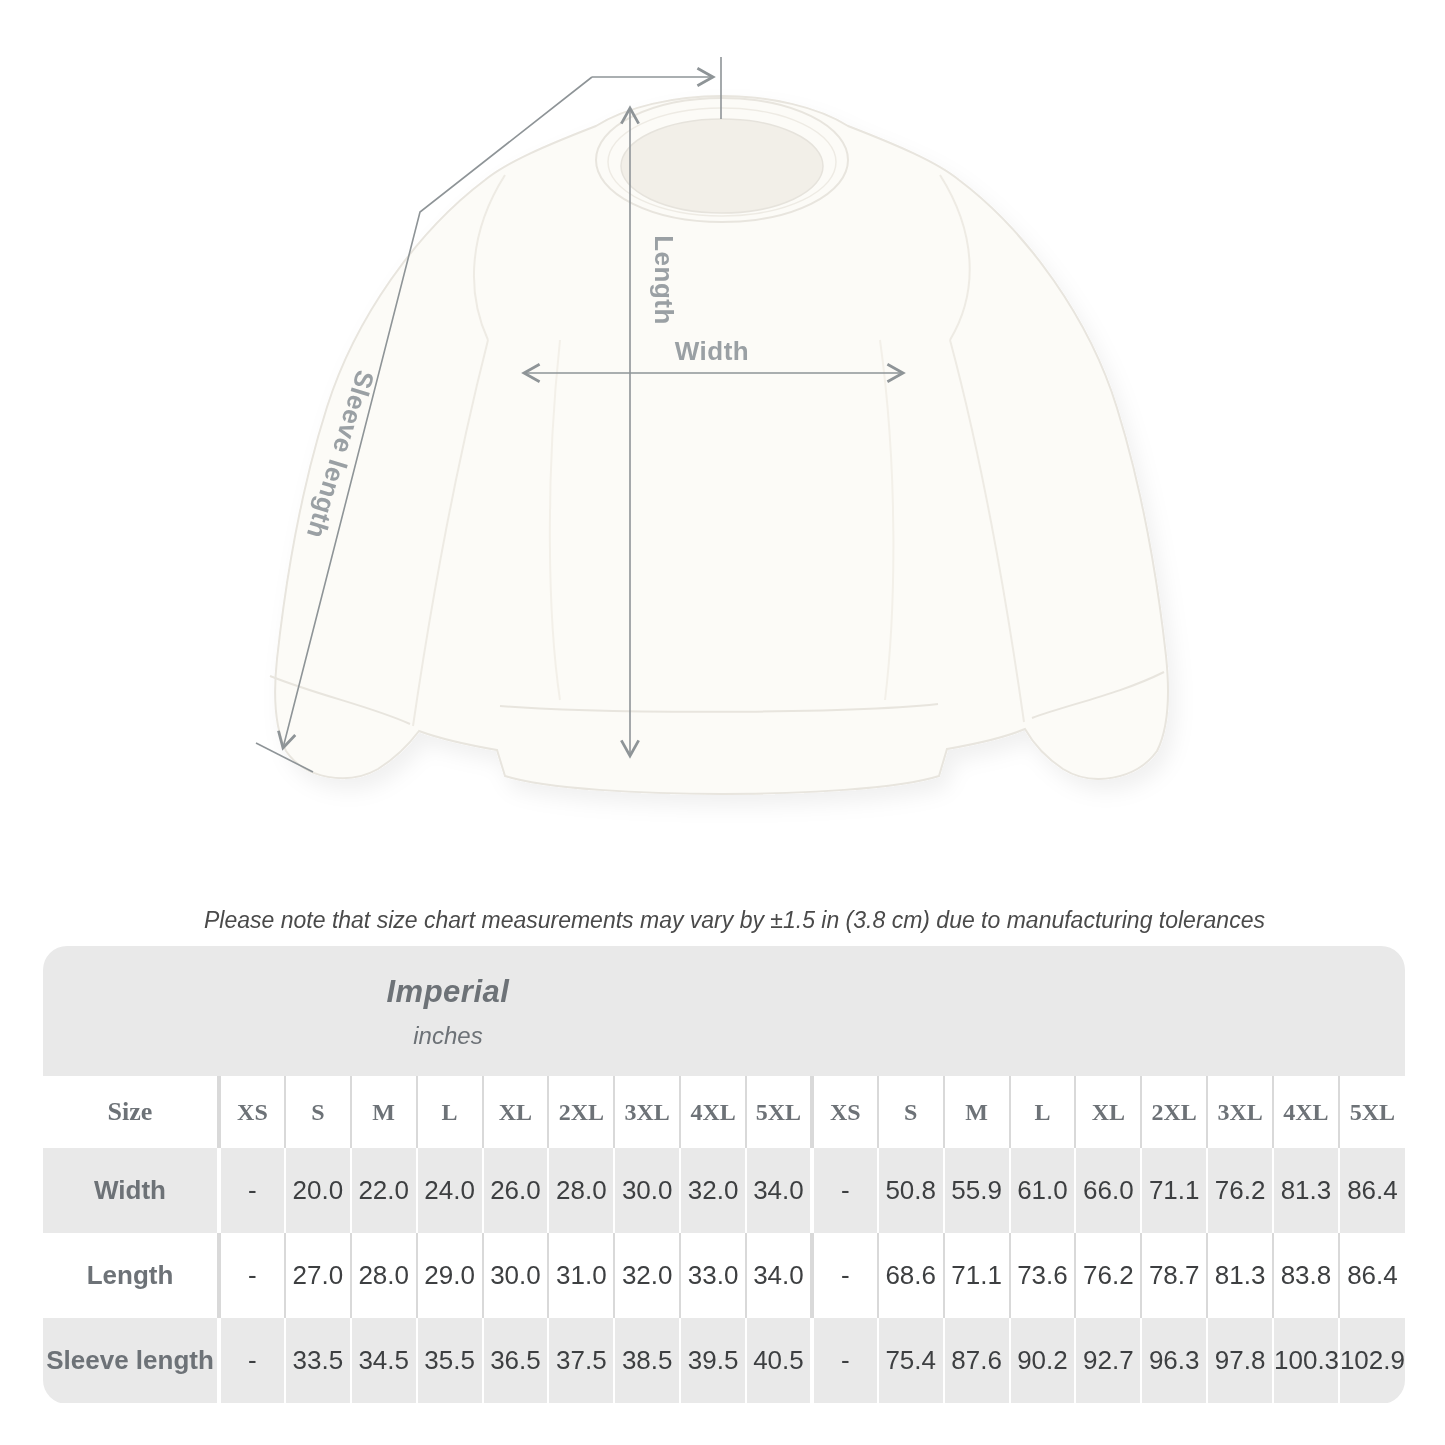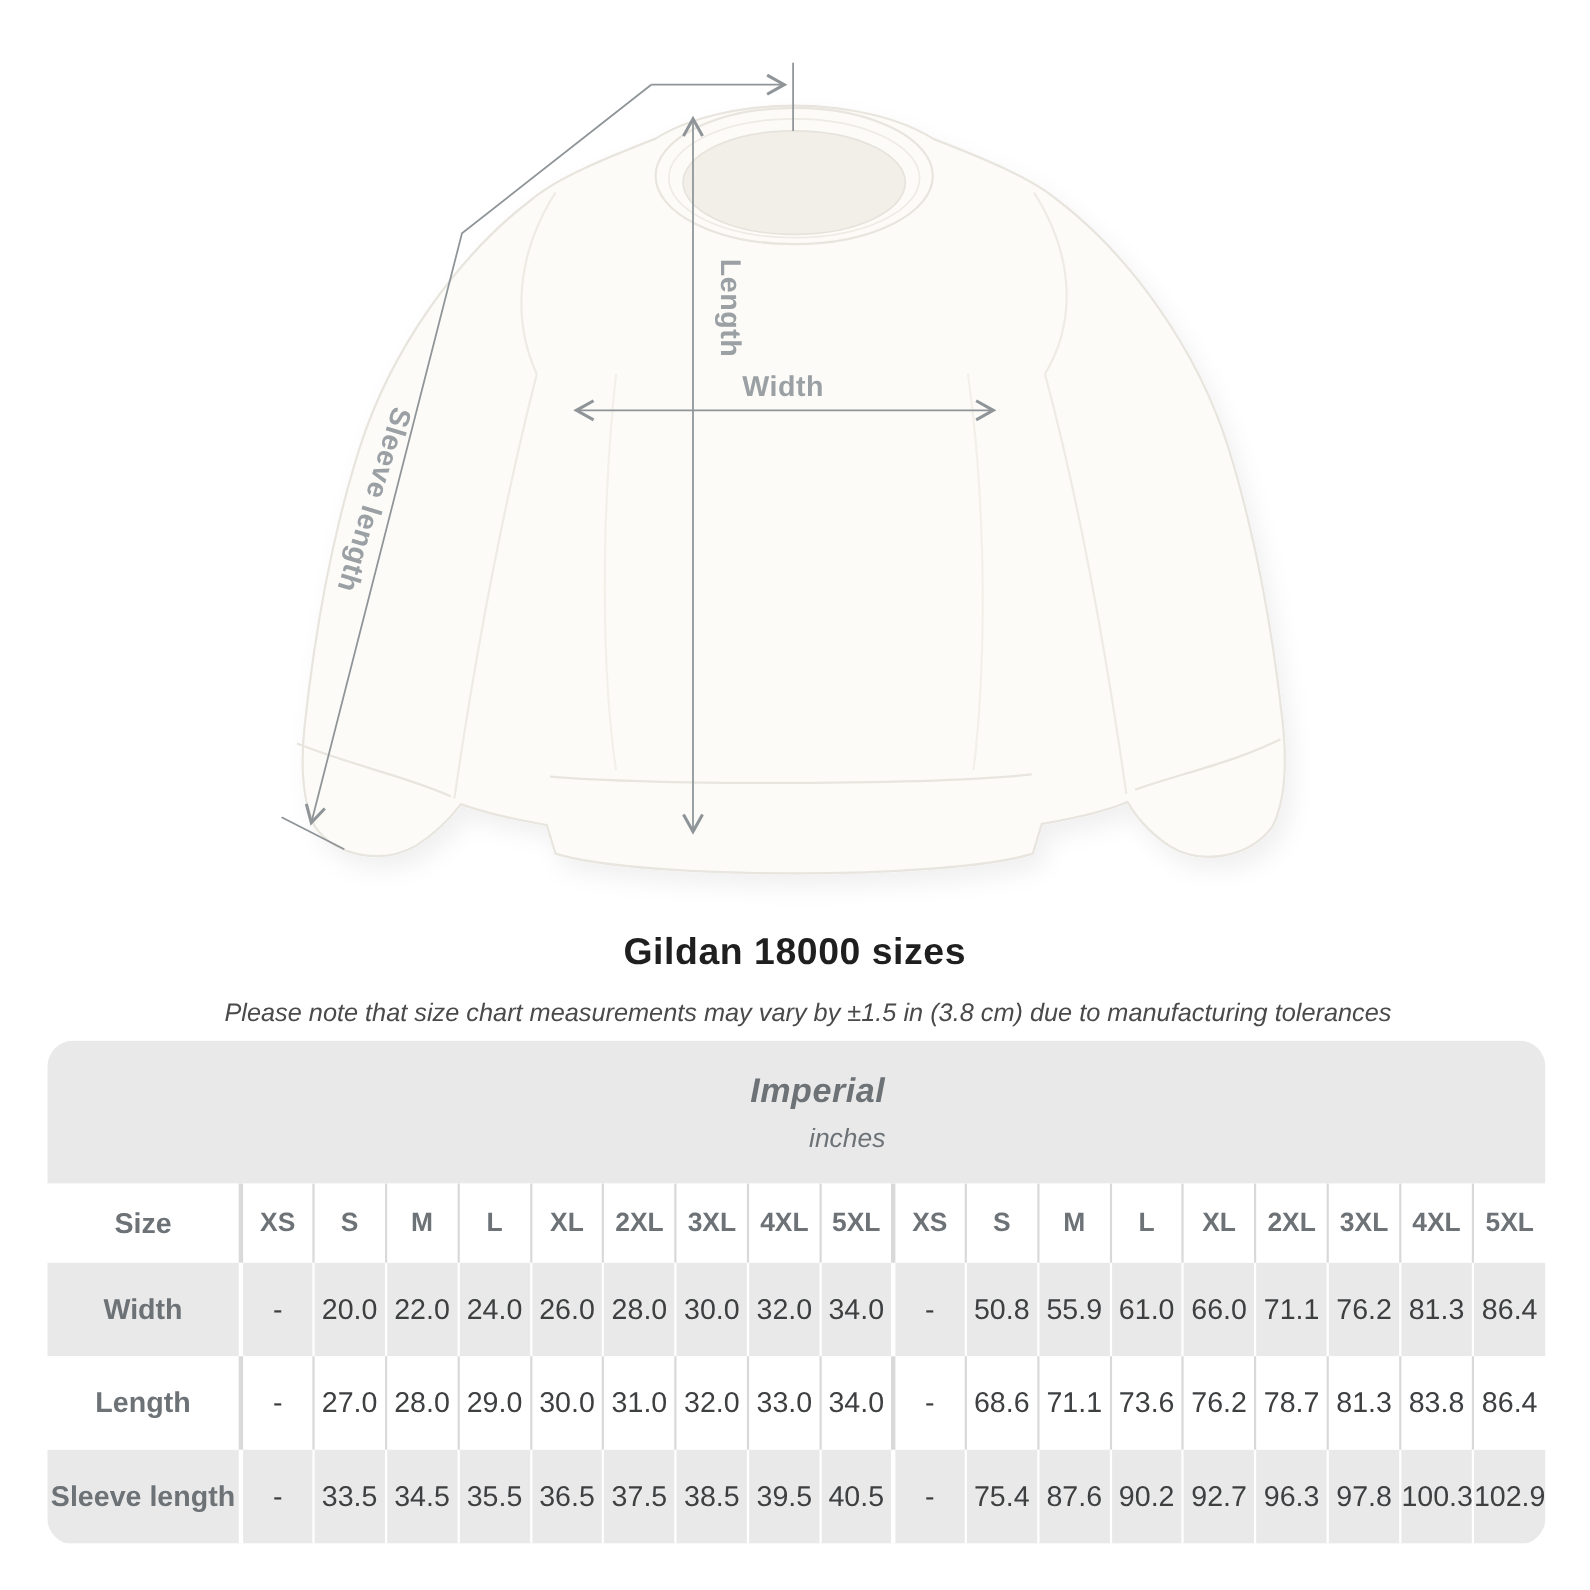--- a/index.html
+++ b/index.html
@@ -9,39 +9,39 @@
   .figure{position:absolute;left:0;top:0;}
 
   .title{position:absolute;left:0;top:846px;width:100%;margin:0;text-align:center;
          font-size:34px;font-weight:bold;color:#1f1f1f;letter-spacing:.5px;}
   .subtitle{position:absolute;left:0;top:895px;width:100%;margin:12px;text-align:center;
          font-size:23px;font-style:italic;color:#4a4a4a;}
 
   .size-table{position:absolute;left:43px;top:946px;width:1362px;height:458px;
               border-radius:24px;overflow:hidden;background:#ffffff;}
   .table-head{height:130px;background:#e9e9e9;display:flex;}
-  .head-half{box-sizing:border-box;padding-top:28px;text-align:right;margin-left:48px;}
+  .head-half{box-sizing:border-box;padding-top:28px;text-align:center;margin-left:48px;}
   .head-half.left{width:768px;}
   .head-half.right{width:594px;}
   .hdr-label{font-size:31px;font-weight:bold;font-style:italic;color:#6d7277;letter-spacing:.5px;}
   .hdr-sub{font-size:24px;font-style:italic;color:#6d7277;margin-top:12px;}
 
   table.grid{border-collapse:collapse;table-layout:fixed;width:100%;}
   table.grid th,table.grid td{padding:0;text-align:center;vertical-align:middle;}
   tr.head-row{height:72px;background:#ffffff;}
   tr.head-row th{border-left:2px solid #d9d9d9;}
   tr.head-row th:first-child{border-left:none;width:174px;}
   tbody tr{height:85px;}
   tr.r-gray{background:#e9e9e9;}
   tr.r-white{background:#ffffff;}
   tr.r-gray td{border-left:2px solid #ffffff;}
   tr.r-white td{border-left:2px solid #d9d9d9;}
   th.sec-start,td.sec-start{border-left-width:4px !important;}
   th.row-label{border-left:none !important;font-size:26px;font-weight:bold;color:#6d7277;}
-  .col-head{font-size:24px;font-weight:bold;color:#6d7277;}
+  .col-head{font-size:24px;font-weight:bold;color:#6d7277;font-family:Liberation Serif, serif;}
   th.size-col{font-size:26px;}
   td.val{font-size:26px;color:#3d3f41;}
 
   .ann-label{font-size:26px;font-weight:bold;fill:#9aa0a4;letter-spacing:.5px;}
 </style>
 </head>
 <body>
 
 <div class="page">
 
@@ -85,21 +85,20 @@
       <line x1="721" y1="57" x2="721" y2="119"></line>
       <line x1="592" y1="77" x2="713" y2="77" marker-end="url(#arw)"></line>
       <path d="M592,77 L420,212 L283,748" marker-end="url(#arw)"></path>
       <line x1="256" y1="743" x2="313" y2="772"></line>
     </g>
     <text class="ann-label" text-anchor="middle" transform="translate(655,280) rotate(90)">Length</text>
     <text class="ann-label" text-anchor="middle" x="712" y="360">Width</text>
     <text class="ann-label" text-anchor="middle" transform="translate(332,452) rotate(107)">Sleeve length</text>
   </svg>
 
-  <h1 class="title">Gildan 18000 sizes</h1>
   <p class="subtitle">Please note that size chart measurements may vary by ±1.5 in (3.8 cm) due to manufacturing tolerances</p>
 
   <div class="size-table">
     <div class="table-head">
       <div class="head-half left">
         <div class="hdr-label">Imperial</div>
         <div class="hdr-sub">inches</div>
       </div>
       <div class="head-half right">
       </div>

